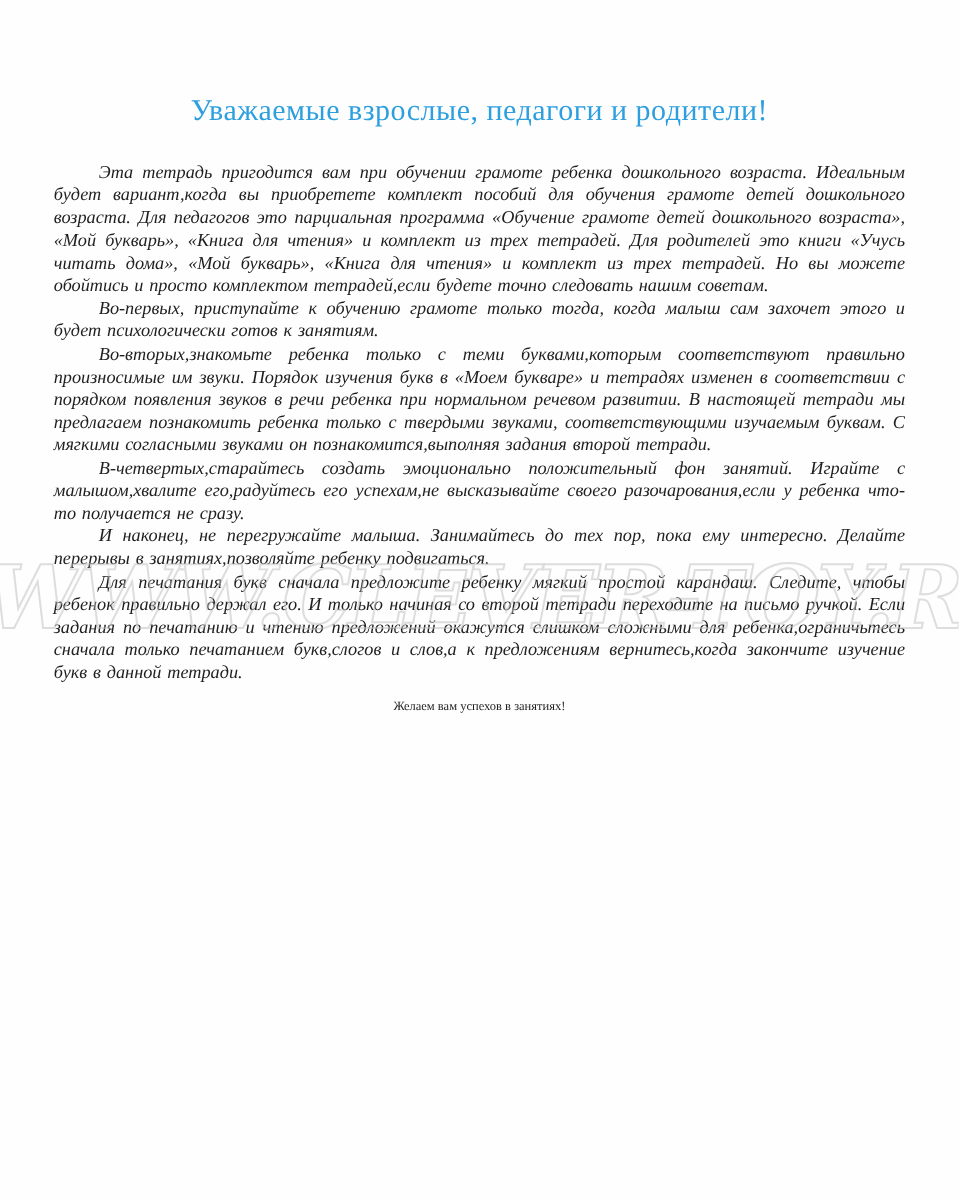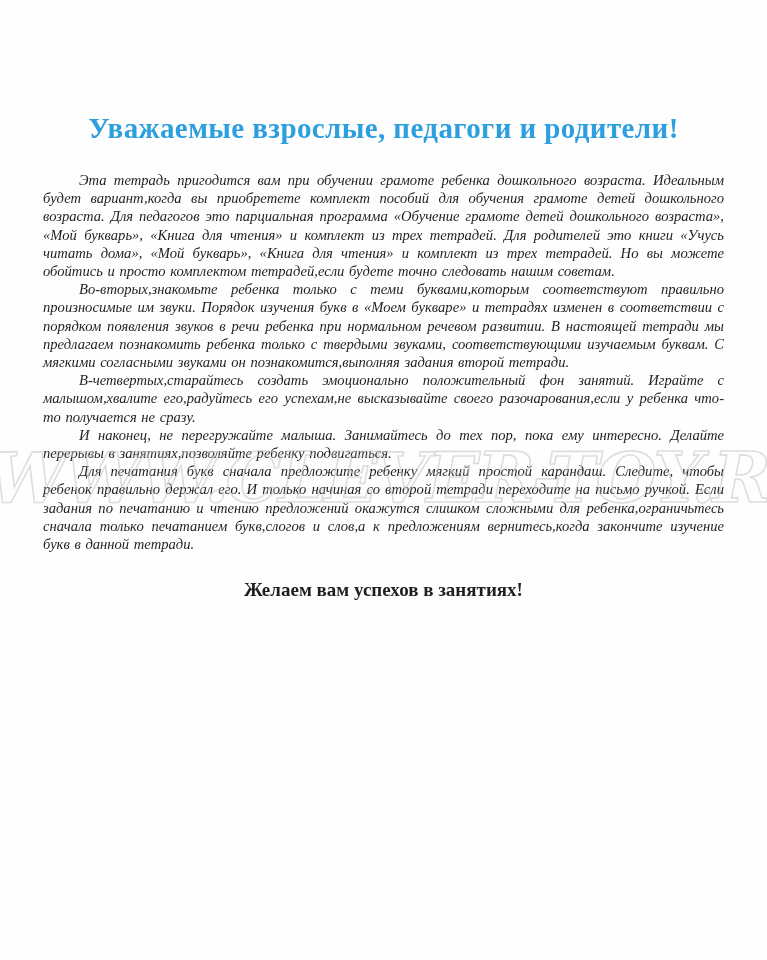--- a/index.html
+++ b/index.html
@@ -12,44 +12,44 @@
     width: 767px;
     height: 960px;
     margin: 0 auto;
     background: var(--color-page-background, #fefefe);
     overflow: hidden;
     font-family: "Liberation Serif", "DejaVu Serif", serif;
     color: var(--color-body-text, #1f1f1f);
   }
   .page-heading {
     margin: 0;
-    padding-top: 112px;
+    padding-top: 76px;
     text-align: center;
-    font-size: 29px;
-    font-weight: bold;
+    font-size: 24px;
+    font-weight: normal;
     letter-spacing: 0.4px;
     color: var(--color-heading, #2d9fdf);
   }
   .doc-body {
     padding: 26px 43px 0 43px;
   }
   .doc-body p {
     margin: 0;
     font-size: 14.6px;
     line-height: 18.2px;
     text-align: justify;
     text-indent: 36px;
     word-spacing: 1px;
     font-style: italic;
   }
   .closing-line {
-    margin-top: 26px;
+    margin-top: 12px;
     text-align: center;
-    font-size: 19px;
-    font-weight: bold;
+    font-size: 10px;
+    font-weight: normal;
   }
   .watermark {
     position: absolute;
     top: 436px;
     left: 50%;
     transform: translateX(-50%);
     width: 790px;
     text-align: center;
     white-space: nowrap;
     font-family: "DejaVu Serif", serif;
@@ -68,20 +68,21 @@
 <body>
 
 <div class="page">
 
   <div class="watermark">WWW.CLEVER-TOY.RU</div>
 
   <h1 class="page-heading">Уважаемые взрослые, педагоги и родители!</h1>
 
   <div class="doc-body">
     <p>Эта тетрадь пригодится вам при обучении грамоте ребенка дошкольного возраста. Идеальным будет вариант,когда вы приобретете комплект пособий для обучения грамоте детей дошкольного возраста. Для педагогов это парциальная программа «Обучение грамоте детей дошкольного возраста», «Мой букварь», «Книга для чтения» и комплект из трех тетрадей. Для родителей это книги «Учусь читать дома», «Мой букварь», «Книга для чтения» и комплект из трех тетрадей. Но вы можете обойтись и просто комплектом тетрадей,если будете точно следовать нашим советам.</p>
+    <p>Во-первых, приступайте к обучению грамоте только тогда, когда малыш сам захочет этого и будет психологически готов к занятиям.</p>
     <p>Во-вторых,знакомьте ребенка только с теми буквами,которым соответствуют правильно произносимые им звуки. Порядок изучения букв в «Моем букваре» и тетрадях изменен в соответствии с порядком появления звуков в речи ребенка при нормальном речевом развитии. В настоящей тетради мы предлагаем познакомить ребенка только с твердыми звуками, соответствующими изучаемым буквам. С мягкими согласными звуками он познакомится,выполняя задания второй тетради.</p>
     <p>В-четвертых,старайтесь создать эмоционально положительный фон занятий. Играйте с малышом,хвалите его,радуйтесь его успехам,не высказывайте своего разочарования,если у ребенка что-то получается не сразу.</p>
     <p>И наконец, не перегружайте малыша. Занимайтесь до тех пор, пока ему интересно. Делайте перерывы в занятиях,позволяйте ребенку подвигаться.</p>
     <p>Для печатания букв сначала предложите ребенку мягкий простой карандаш. Следите, чтобы ребенок правильно держал его. И только начиная со второй тетради переходите на письмо ручкой. Если задания по печатанию и чтению предложений окажутся слишком сложными для ребенка,ограничьтесь сначала только печатанием букв,слогов и слов,а к предложениям вернитесь,когда закончите изучение букв в данной тетради.</p>
 
     <div class="closing-line">Желаем вам успехов в занятиях!</div>
   </div>
 
 </div>
 

